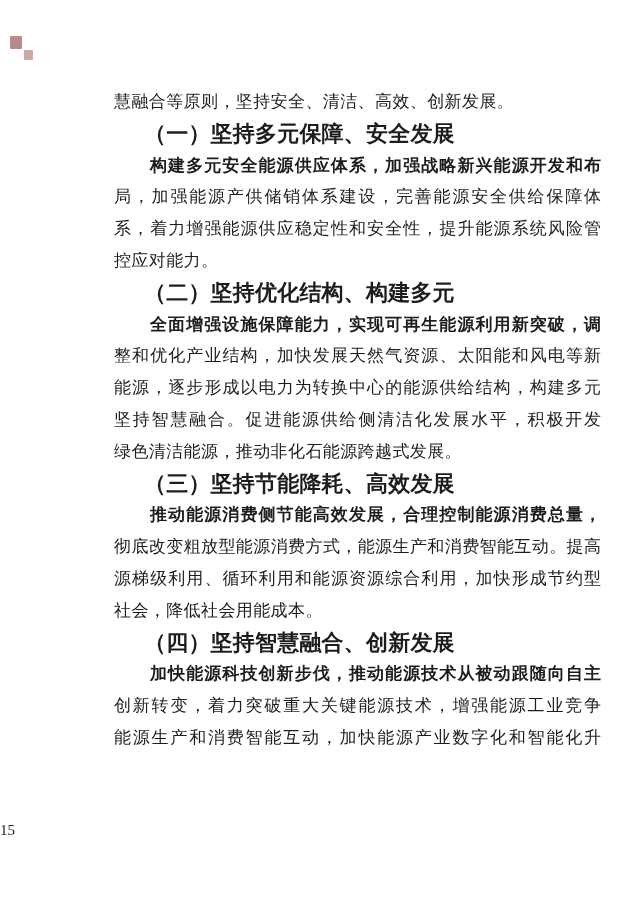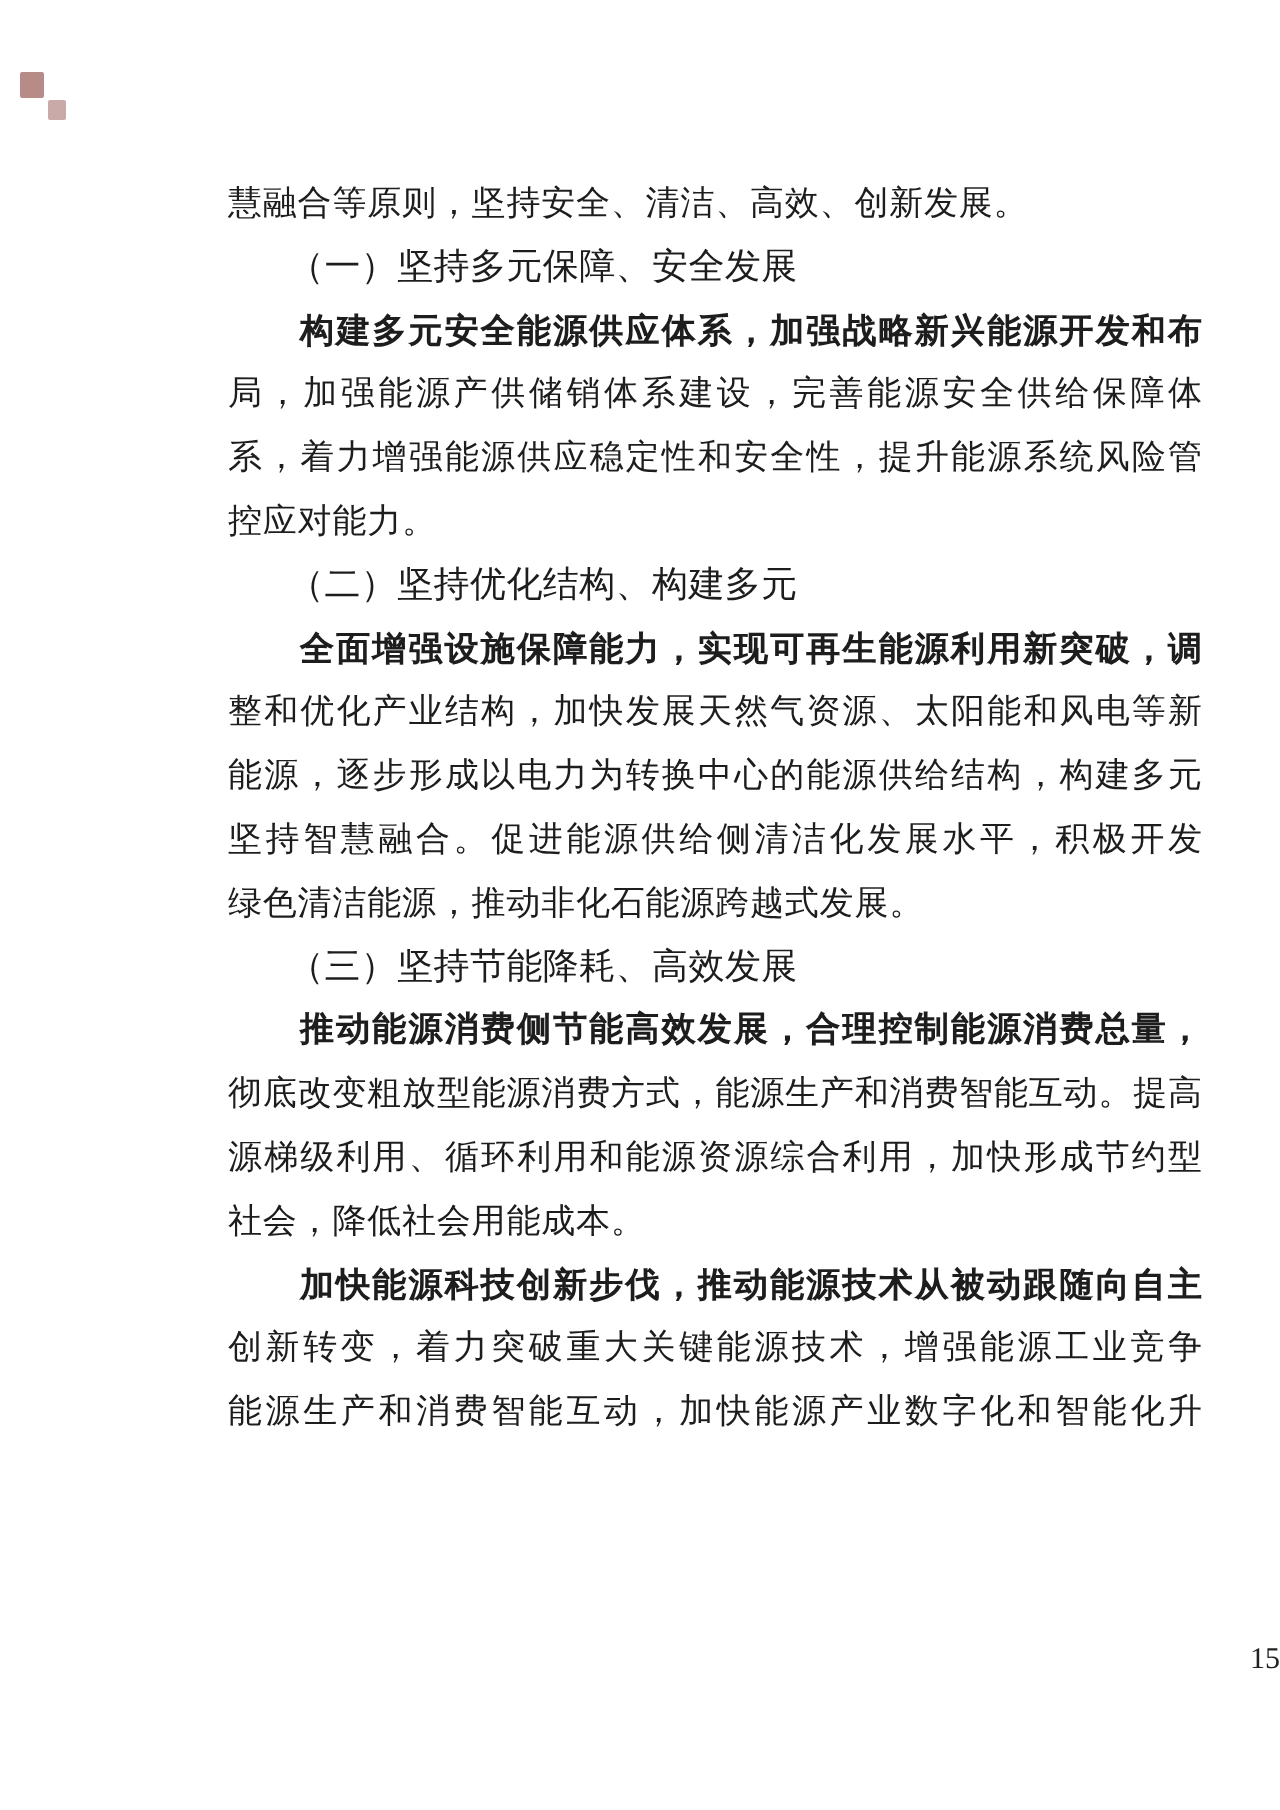--- a/index.html
+++ b/index.html
@@ -36,31 +36,31 @@
     text-align-last: justify;
     -moz-text-align-last: justify;
     text-justify: inter-character;
     letter-spacing: 0;
   }
   .line.indent {
     text-indent: 36px;
     font-weight: bold;
   }
   .line.heading {
-    font-weight: normal;
-    font-size: 18px;
+    font-weight: bold;
+    font-size: 22px;
     letter-spacing: 0.2px;
     text-indent: 30px;
   }
   .page-number {
     position: absolute;
     left: 0;
     right: 0;
     top: 820px;
-    text-align: right;
+    text-align: left;
     font-size: 15px;
     line-height: 20px;
     color: #222222;
   }
   .corner-mark-1 {
     position: absolute;
     left: 10px;
     top: 36px;
     width: 12px;
     height: 13px;
@@ -97,19 +97,20 @@
       <div class="line body indent stretch">全面增强设施保障能力，实现可再生能源利用新突破，调</div>
       <div class="line body stretch">整和优化产业结构，加快发展天然气资源、太阳能和风电等新</div>
       <div class="line body stretch">能源，逐步形成以电力为转换中心的能源供给结构，构建多元</div>
       <div class="line body stretch">坚持智慧融合。促进能源供给侧清洁化发展水平，积极开发</div>
       <div class="line body">绿色清洁能源，推动非化石能源跨越式发展。</div>
       <div class="line heading indent">（三）坚持节能降耗、高效发展</div>
       <div class="line body indent stretch">推动能源消费侧节能高效发展，合理控制能源消费总量，</div>
       <div class="line body stretch">彻底改变粗放型能源消费方式，能源生产和消费智能互动。提高</div>
       <div class="line body stretch">源梯级利用、循环利用和能源资源综合利用，加快形成节约型</div>
       <div class="line body">社会，降低社会用能成本。</div>
+      <div class="line heading indent">（四）坚持智慧融合、创新发展</div>
       <div class="line body indent stretch">加快能源科技创新步伐，推动能源技术从被动跟随向自主</div>
       <div class="line body stretch">创新转变，着力突破重大关键能源技术，增强能源工业竞争</div>
       <div class="line body stretch">能源生产和消费智能互动，加快能源产业数字化和智能化升</div>
     </div>
 
   <div class="page-number">15</div>
 </div>
 
 </body></html>

